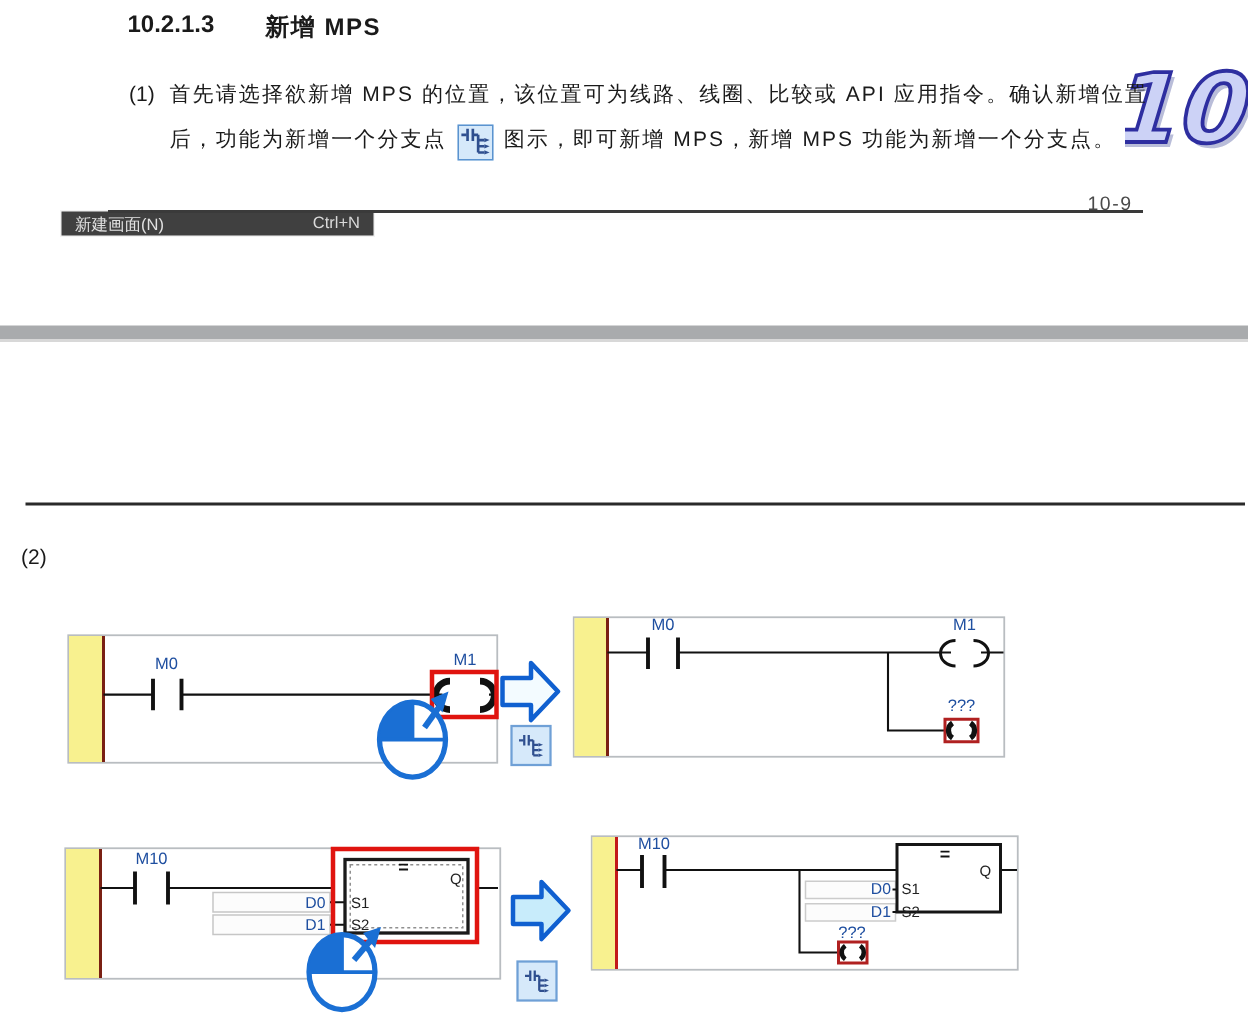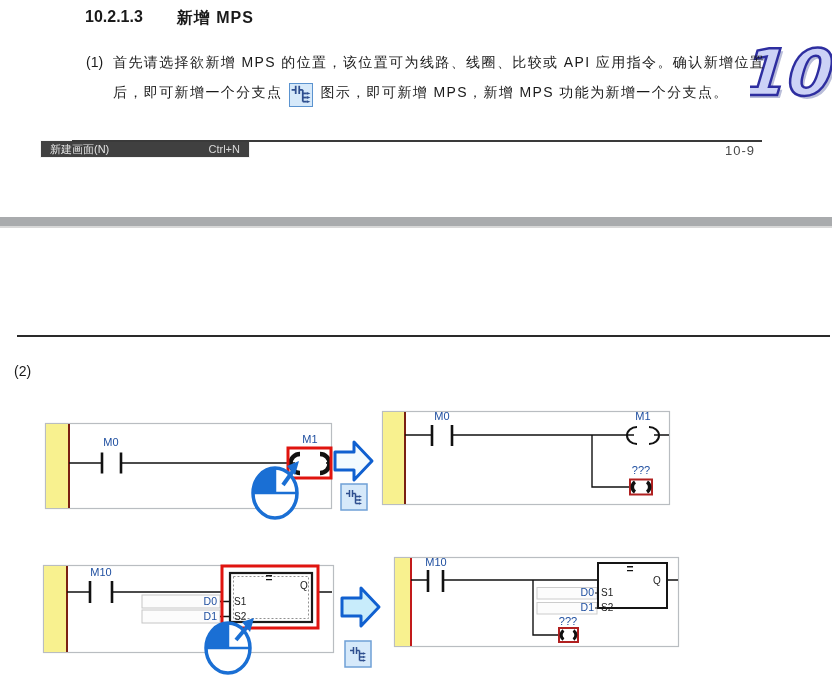--- a/index.html
+++ b/index.html
@@ -14,21 +14,21 @@
   .step2{left:14px;top:356px;width:800px;}
   .inline-icon{display:inline-block;width:24px;height:24px;background:#d6e9fa;
         border:1px solid #5b93cf;vertical-align:-7px;margin:0 7px;box-sizing:border-box;
         text-align:center;line-height:20px;}
   .ghost-menu{left:40px;top:140px;width:190px;height:16px;display:flex;align-items:center;
         justify-content:space-between;padding:0 9px;background:#404040;border:1px solid #f2f2f2;
         font-size:11px;z-index:1;}
   .ghost-menu .g1{color:#e2e2e2;}
   .ghost-menu .g2{color:#dadada;}
   .footer-line{left:72px;top:140px;width:690px;height:0;border-top:2px solid #3a3a3a;z-index:2;}
-  .page-num{left:650px;top:143px;width:105px;text-align:right;font-size:13px;color:#4a4a4a;letter-spacing:1px;}
+  .page-num{left:650px;top:128px;width:105px;text-align:right;font-size:13px;color:#4a4a4a;letter-spacing:1px;}
   .divider{left:0;top:217px;width:832px;height:9px;background:#a9abad;border-bottom:2px solid #d8d8d8;}
   .manual-header{left:17px;top:303px;font-size:14px;font-weight:bold;letter-spacing:2.5px;}
   .header-rule{left:17px;top:335px;width:813px;height:0;border-top:2px solid #2a2a2a;}
   .dsvg{position:absolute;}
   svg .lbl{font:11px "Liberation Sans",sans-serif;fill:#1f4fa0;}
   svg .lbl2{font:10.5px "Liberation Sans",sans-serif;fill:#1f4fa0;}
   svg .blk{font:10px "Liberation Sans",sans-serif;fill:#222;}
   svg .op{font:bold 12px "Liberation Sans",sans-serif;fill:#111;}
 </style>
 </head>
@@ -68,21 +68,21 @@
 
   <svg class="dsvg" style="left:750px;top:22px" width="82" height="100" viewBox="0 0 82 100">
     <text x="47" y="76" text-anchor="middle" transform="skewX(-6)" font-family="DejaVu Sans, Liberation Sans, sans-serif" font-size="64" font-weight="bold" font-style="italic" fill="#b9bdd9">10</text>
     <text x="44" y="73" text-anchor="middle" transform="skewX(-6)" font-family="DejaVu Sans, Liberation Sans, sans-serif" font-size="64" font-weight="bold" font-style="italic" fill="#ccd2f6" stroke="#2e2ea0" stroke-width="2.5">10</text>
   </svg>
 
   <div class="abs step step1">
     <span class="marker">(1)</span>
     <span>
       <span>首先请选择欲新增 MPS 的位置，该位置可为线路、线圈、比较或 API 应用指令。确认新增位置</span><br>
-      <span>后，即可新增一个分支点</span><span class="inline-icon"><svg width="20" height="20" viewBox="0 0 17 17">
+      <span>后，功能为新增一个分支点</span><span class="inline-icon"><svg width="20" height="20" viewBox="0 0 17 17">
             <use href="#mps-glyph"></use>
           </svg></span><span>图示，即可新增 MPS，新增 MPS 功能为新增一个分支点。</span>
     </span>
   </div>
 
   <div class="abs ghost-menu">
     <span class="g1">新建画面(N)</span>
     <span class="g2">Ctrl+N</span>
   </div>
 

